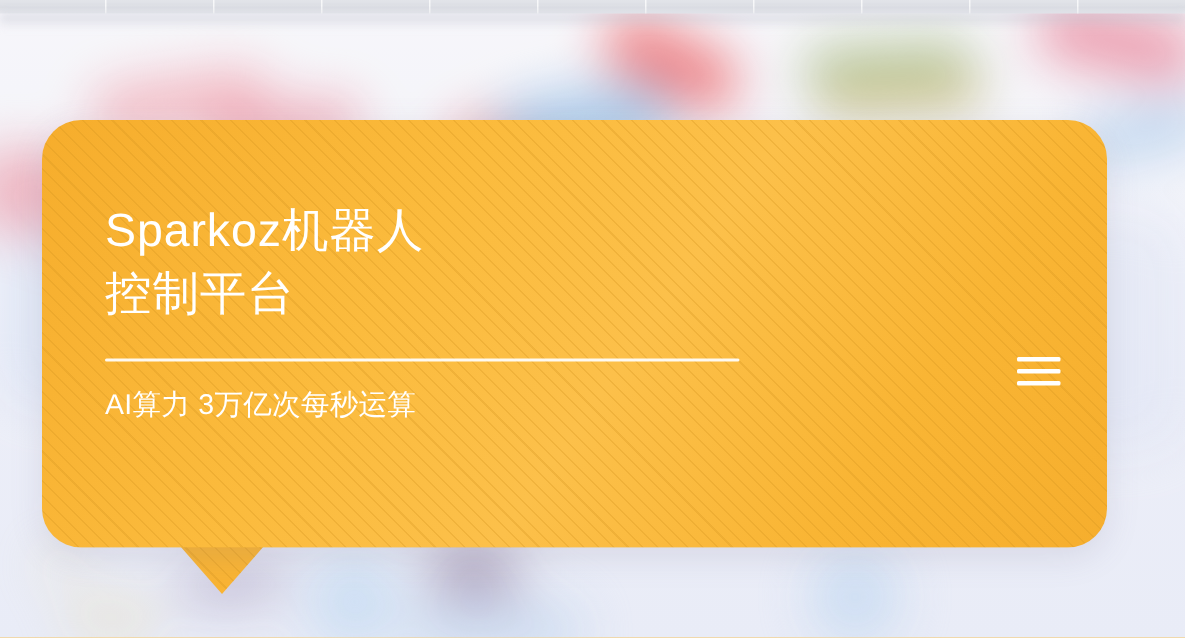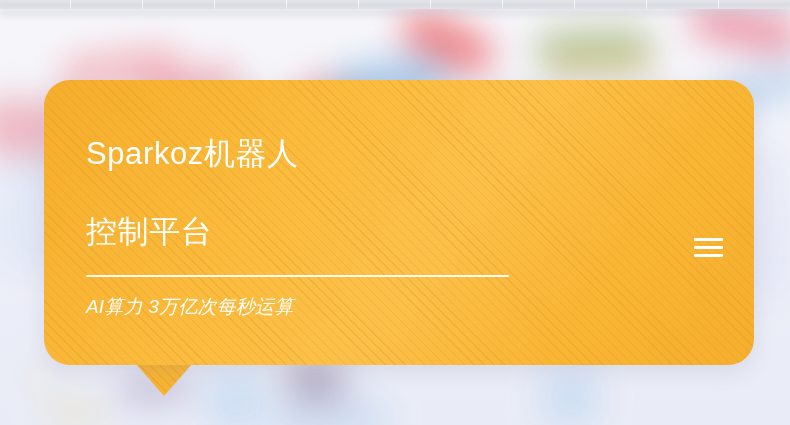--- a/index.html
+++ b/index.html
@@ -58,21 +58,21 @@
     position: absolute;
     left: 0; top: 9px;
     width: 790px; height: 10px;
     background: linear-gradient(180deg, rgba(188,192,205,.55), rgba(240,241,248,0));
     filter: blur(3px);
   }
 
   
   .card-wrap {
     position: absolute;
-    left: 44px;
+    left: 28px;
     top: 80px;
     width: 710px;
     height: 285px;
   }
   .card {
     position: absolute;
     inset: 0;
     border-radius: 26px;
     background-color: #fab62f;
     background-image:
@@ -129,39 +129,38 @@
   }
 
   .title {
     color: #ffffff;
     font-size: 31px;
     font-weight: 300;
     line-height: 42px;
     letter-spacing: .6px;
     white-space: nowrap;
   }
-  .title .line2 { display: block; margin-top: 36px; }
+  .title .line2 { display: block; }
 
   .divider {
     margin-top: 22px;
     width: 423px;
     height: 2px;
     background: rgba(255,255,255,.92);
     border-radius: 2px;
   }
 
   .subtitle {
     margin-top: 15px;
     color: #ffffff;
     font-size: 19px;
     font-weight: 400;
     line-height: 29px;
     letter-spacing: .2px;
     white-space: nowrap;
-    font-style: italic;
   }
 
   
   .menu-btn {
     position: absolute;
     left: 650px;
     top: 158px;
     width: 30px;
     height: 22px;
     cursor: pointer;

